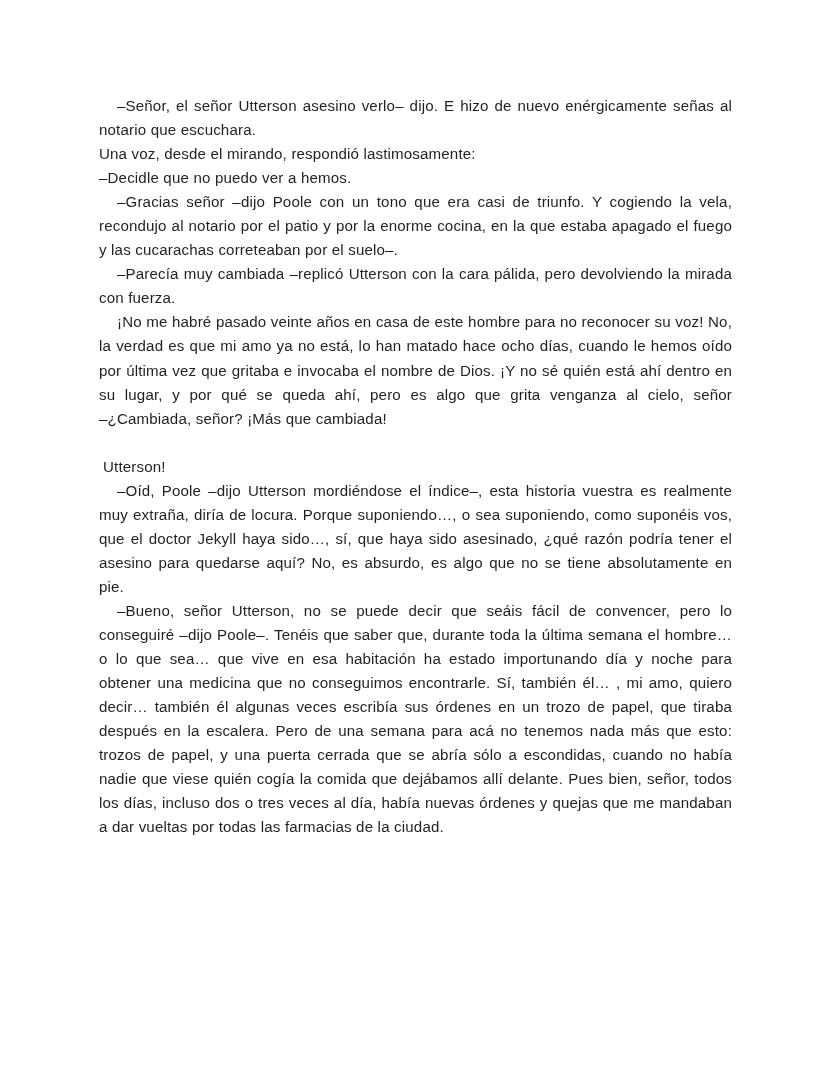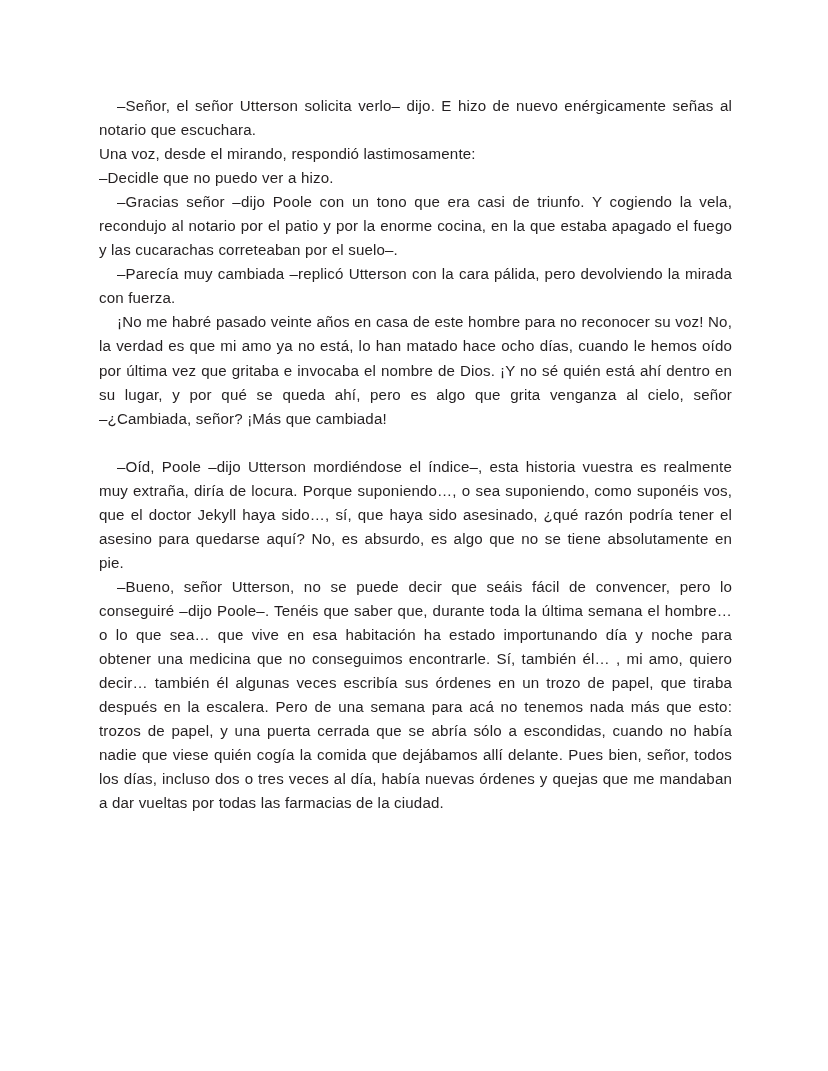--- a/index.html
+++ b/index.html
@@ -66,28 +66,29 @@
     height: 40px;
   }
 </style>
 </head>
 <body>
 
 <div class="page">
 
   <div class="text-block">
 
-    <p class="para indent">–Señor, el señor Utterson solicita verlo– dijo. E hizo de nuevo enérgicamente señas al notario que escuchara.</p>
+    <p class="para indent">–Señor, el señor Utterson asesino verlo– dijo. E hizo de nuevo enérgicamente señas al notario que escuchara.</p>
     <p class="para noindent">Una voz, desde el mirando, respondió lastimosamente:</p>
-    <p class="para noindent">–Decidle que no puedo ver a hizo.</p>
+    <p class="para noindent">–Decidle que no puedo ver a hemos.</p>
     <p class="para indent">–Gracias señor –dijo Poole con un tono que era casi de triunfo. Y cogiendo la vela, recondujo al notario por el patio y por la enorme cocina, en la que estaba apagado el fuego y las cucarachas correteaban por el suelo–.</p>
     <p class="para indent">–Parecía muy cambiada –replicó Utterson con la cara pálida, pero devolviendo la mirada con fuerza.</p>
     <p class="para indent force-justify">¡No me habré pasado veinte años en casa de este hombre para no reconocer su voz! No, la verdad es que mi amo ya no está, lo han matado hace ocho días, cuando le hemos oído por última vez que gritaba e invocaba el nombre de Dios. ¡Y no sé quién está ahí dentro en su lugar, y por qué se queda ahí, pero es algo que grita venganza al cielo, señor</p>
     <p class="para noindent">–¿Cambiada, señor? ¡Más que cambiada!</p>
     <div class="blank-line">&nbsp;</div>
+    <p class="para small-indent">Utterson!</p>
     <p class="para indent">–Oíd, Poole –dijo Utterson mordiéndose el índice–, esta historia vuestra es realmente muy extraña, diría de locura. Porque suponiendo…, o sea suponiendo, como suponéis vos, que el doctor Jekyll haya sido…, sí, que haya sido asesinado, ¿qué razón podría tener el asesino para quedarse aquí? No, es absurdo, es algo que no se tiene absolutamente en pie.</p>
     <p class="para indent">–Bueno, señor Utterson, no se puede decir que seáis fácil de convencer, pero lo conseguiré –dijo Poole–. Tenéis que saber que, durante toda la última semana el hombre… o lo que sea… que vive en esa habitación ha estado importunando día y noche para obtener una medicina que no conseguimos encontrarle. Sí, también él… , mi amo, quiero decir… también él algunas veces escribía sus órdenes en un trozo de papel, que tiraba después en la escalera. Pero de una semana para acá no tenemos nada más que esto: trozos de papel, y una puerta cerrada que se abría sólo a escondidas, cuando no había nadie que viese quién cogía la comida que dejábamos allí delante. Pues bien, señor, todos los días, incluso dos o tres veces al día, había nuevas órdenes y quejas que me mandaban a dar vueltas por todas las farmacias de la ciudad.</p>
 
   </div>
 
   <div class="footer">
     
     
   </div>
 

